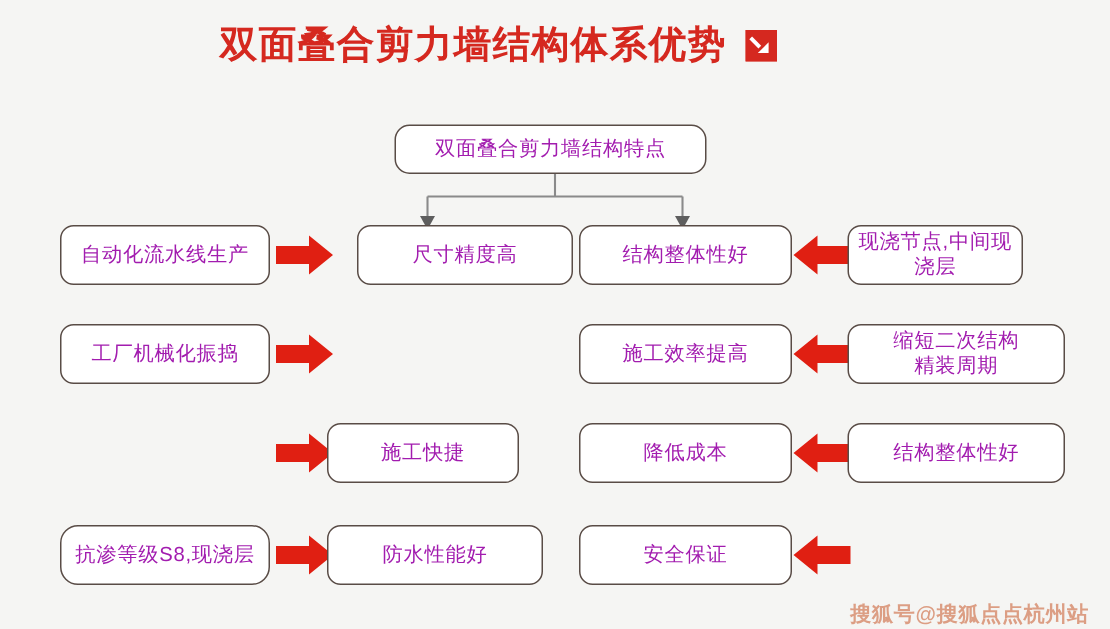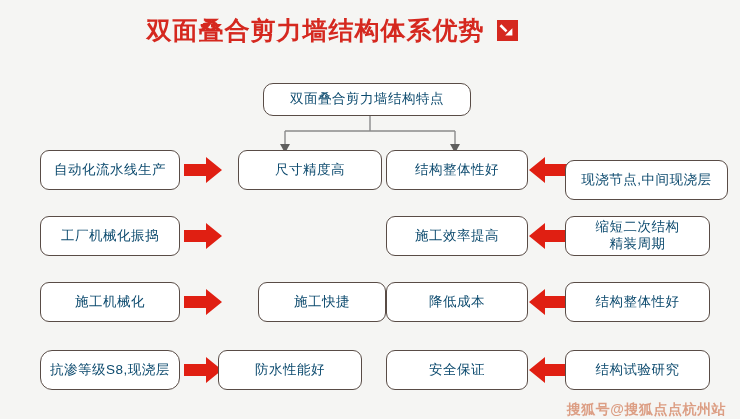--- a/index.html
+++ b/index.html
@@ -36,21 +36,21 @@
 
   
   .node{
     position:absolute;
     box-sizing:border-box;
     background:#ffffff;
     border:1.6px solid #594c46;
     border-radius:9px;
     display:flex;align-items:center;justify-content:center;
     text-align:center;
-    color:#0c4a6e;
+    color:#a21caf;
     font-size:13.5px;
     line-height:1.25;
     letter-spacing:0.5px;
     padding:2px 6px;
     white-space:pre-line;
   }
   .node.root{
     left:263px;top:83px;width:208px;height:33px;
     border-radius:10px;
     font-size:13.5px;
@@ -115,44 +115,43 @@
       <polygon points="2,9 24,9 24,2 40,15 24,28 24,21 2,21" fill="#e01f12"></polygon>
     </svg>
   </div>
   <div class="node" style="left:218px;top:150px;width:144px;height:40px;margin-left:20px;">尺寸精度高</div>
   <div class="node" style="left:386px;top:150px;width:142px;height:40px;">结构整体性好</div>
   <div class="arrow" style="left:527px;top:155px;">
     <svg width="42" height="30" viewBox="0 0 42 30" aria-hidden="true">
       <polygon points="40,9 18,9 18,2 2,15 18,28 18,21 40,21" fill="#e01f12"></polygon>
     </svg>
   </div>
-  <div class="node" style="left:565px;top:160px;width:163px;height:40px;">现浇节点,中间现浇层</div>
+  <div class="node" style="left:565px;top:150px;width:117px;height:40px;">现浇节点,中间现浇层</div>
 
   <div class="node" style="left:40px;top:216px;width:140px;height:40px;">工厂机械化振捣</div>
   <div class="arrow" style="left:182px;top:221px;">
     <svg width="42" height="30" viewBox="0 0 42 30" aria-hidden="true">
       <polygon points="2,9 24,9 24,2 40,15 24,28 24,21 2,21" fill="#e01f12"></polygon>
     </svg>
   </div>
   <div class="node" style="left:386px;top:216px;width:142px;height:40px;">施工效率提高</div>
   <div class="arrow" style="left:527px;top:221px;">
     <svg width="42" height="30" viewBox="0 0 42 30" aria-hidden="true">
       <polygon points="40,9 18,9 18,2 2,15 18,28 18,21 40,21" fill="#e01f12"></polygon>
     </svg>
   </div>
   <div class="node" style="left:565px;top:216px;width:145px;height:40px;">缩短二次结构
 精装周期</div>
 
-  <div class="node" style="left:40px;top:282px;width:140px;height:40px;">施工机械化</div>
   <div class="arrow" style="left:182px;top:287px;">
     <svg width="42" height="30" viewBox="0 0 42 30" aria-hidden="true">
       <polygon points="2,9 24,9 24,2 40,15 24,28 24,21 2,21" fill="#e01f12"></polygon>
     </svg>
   </div>
-  <div class="node" style="left:218px;top:282px;width:128px;height:40px;margin-left:40px;">施工快捷</div>
+  <div class="node" style="left:218px;top:282px;width:128px;height:40px;">施工快捷</div>
   <div class="node" style="left:386px;top:282px;width:142px;height:40px;">降低成本</div>
   <div class="arrow" style="left:527px;top:287px;">
     <svg width="42" height="30" viewBox="0 0 42 30" aria-hidden="true">
       <polygon points="40,9 18,9 18,2 2,15 18,28 18,21 40,21" fill="#e01f12"></polygon>
     </svg>
   </div>
   <div class="node" style="left:565px;top:282px;width:145px;height:40px;">结构整体性好</div>
 
   <div class="node" style="left:40px;top:350px;width:140px;height:40px;border-radius:12px;">抗渗等级S8,现浇层</div>
   <div class="arrow" style="left:182px;top:355px;">
@@ -160,17 +159,16 @@
       <polygon points="2,9 24,9 24,2 40,15 24,28 24,21 2,21" fill="#e01f12"></polygon>
     </svg>
   </div>
   <div class="node" style="left:218px;top:350px;width:144px;height:40px;">防水性能好</div>
   <div class="node" style="left:386px;top:350px;width:142px;height:40px;">安全保证</div>
   <div class="arrow" style="left:527px;top:355px;">
     <svg width="42" height="30" viewBox="0 0 42 30" aria-hidden="true">
       <polygon points="40,9 18,9 18,2 2,15 18,28 18,21 40,21" fill="#e01f12"></polygon>
     </svg>
   </div>
-  <div class="node" style="left:565px;top:350px;width:145px;height:40px;">结构试验研究</div>
 
   <div class="watermark">搜狐号@搜狐点点杭州站</div>
 
 </div>
 
 </body></html>

